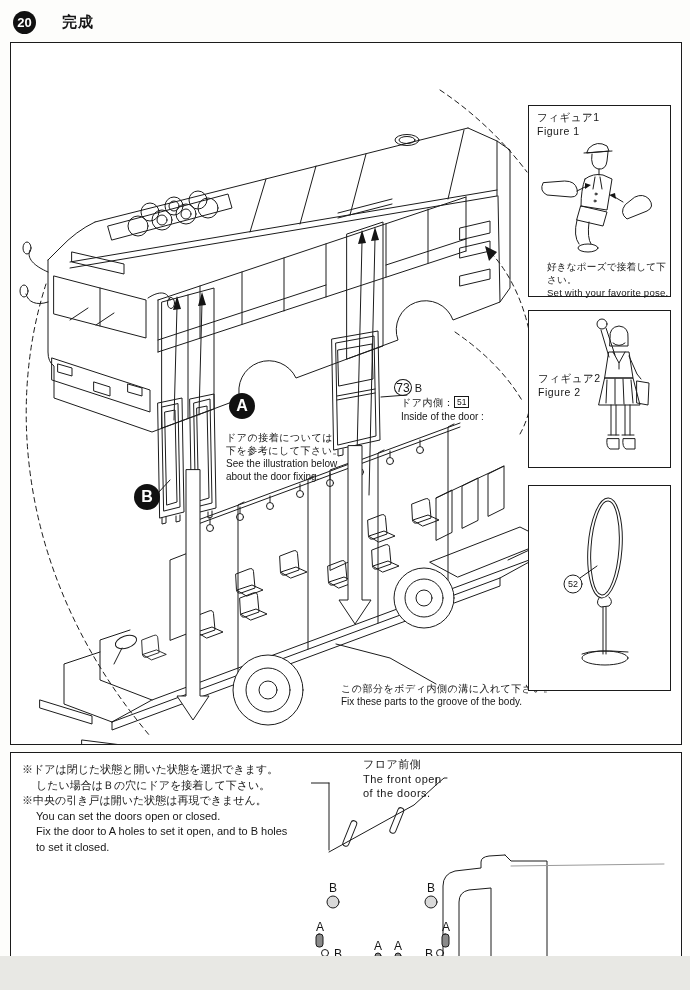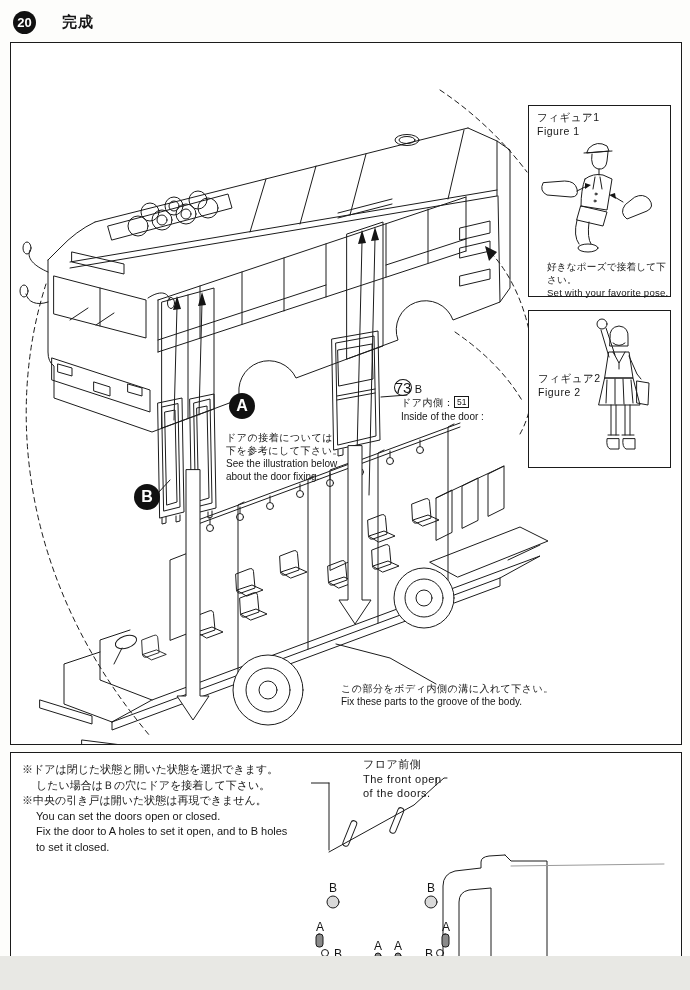--- a/index.html
+++ b/index.html
@@ -23,21 +23,21 @@
   .lineart .gfill{fill:#d9d9d9;}
   .lineart .dfill{fill:#8a8a8a;}
   .lineart text{fill:#141414;stroke:none;font-family:"Liberation Sans",sans-serif;}
   .txt12{font-size:12px;text-anchor:middle;}
   .txt9{font-size:9px;text-anchor:middle;}
   
   .badge{position:absolute;width:26px;height:26px;border-radius:50%;background:#111;color:#fff;
     display:flex;align-items:center;justify-content:center;font-weight:bold;font-size:16px;}
   
   .pnum{display:inline-flex;align-items:center;justify-content:center;width:16px;height:15px;
-    border:1.2px solid #161616;border-radius:50%;font-size:15px;line-height:1;}
+    border:1.2px solid #161616;border-radius:50%;font-size:12px;line-height:1;}
   .chip{display:inline-block;border:1px solid #161616;font-size:8.5px;padding:0 2px;line-height:10px;vertical-align:1px;}
   .note{position:absolute;font-size:10px;line-height:13px;}
   .note .jp{letter-spacing:.5px;}
   
   .side-box{position:absolute;border:1.4px solid #1b1b1b;background:#fff;}
   .side-title{position:absolute;font-size:10.5px;line-height:14px;letter-spacing:.5px;}
   .side-caption{position:absolute;font-size:9.6px;line-height:13px;letter-spacing:.2px;}
   
   .notes{position:absolute;left:11px;top:9px;font-size:11px;line-height:15.6px;}
   .notes .ind{padding-left:14px;}
@@ -325,20 +325,34 @@
           <path d="M59,90 L59,120"></path>
           <path d="M68,90 L68,120"></path>
           <path d="M73,90 L73,120"></path>
         <path d="M51,120 L62,120"></path>
           <path d="M65,120 L77,120"></path>
         <path d="M50,124 Q49,132 53,134 L62,134 L62,124 Z"></path>
         <path d="M66,124 Q65,132 69,134 L78,134 L78,124 Z"></path>
       </svg>
     </div>
 
+    <div class="side-box" style="left:517px;top:442px;width:141px;height:204px;">
+      <svg class="art lineart" width="138" height="201" viewBox="0 0 138 201">
+        <ellipse cx="76" cy="62" rx="17" ry="50" transform="rotate(4 76 62)"></ellipse>
+        <ellipse cx="76" cy="62" rx="14" ry="47" transform="rotate(4 76 62)"></ellipse>
+        <path d="M70,112 Q66,118 72,121 L80,120 Q85,116 80,111"></path>
+        <path d="M74,121 L74,168"></path>
+          <path d="M77,121 L77,168"></path>
+        <ellipse cx="76" cy="172" rx="23" ry="7"></ellipse>
+          <path d="M53,168 Q64,163 99,166"></path>
+        <circle cx="44" cy="98" r="9"></circle>
+        <text class="txt9" x="44" y="101">52</text>
+        <path d="M51,92 L68,80"></path>
+      </svg>
+    </div>
   </div>
 
   <div class="bottom-panel">
 
     <div class="notes">
       <div>※ドアは閉じた状態と開いた状態を選択できます。</div>
       <div class="ind">したい場合はＢの穴にドアを接着して下さい。</div>
       <div>※中央の引き戸は開いた状態は再現できません。</div>
       <div class="ind">You can set the doors open or closed.</div>
       <div class="ind">Fix the door to A holes to set it open, and to B holes</div>

